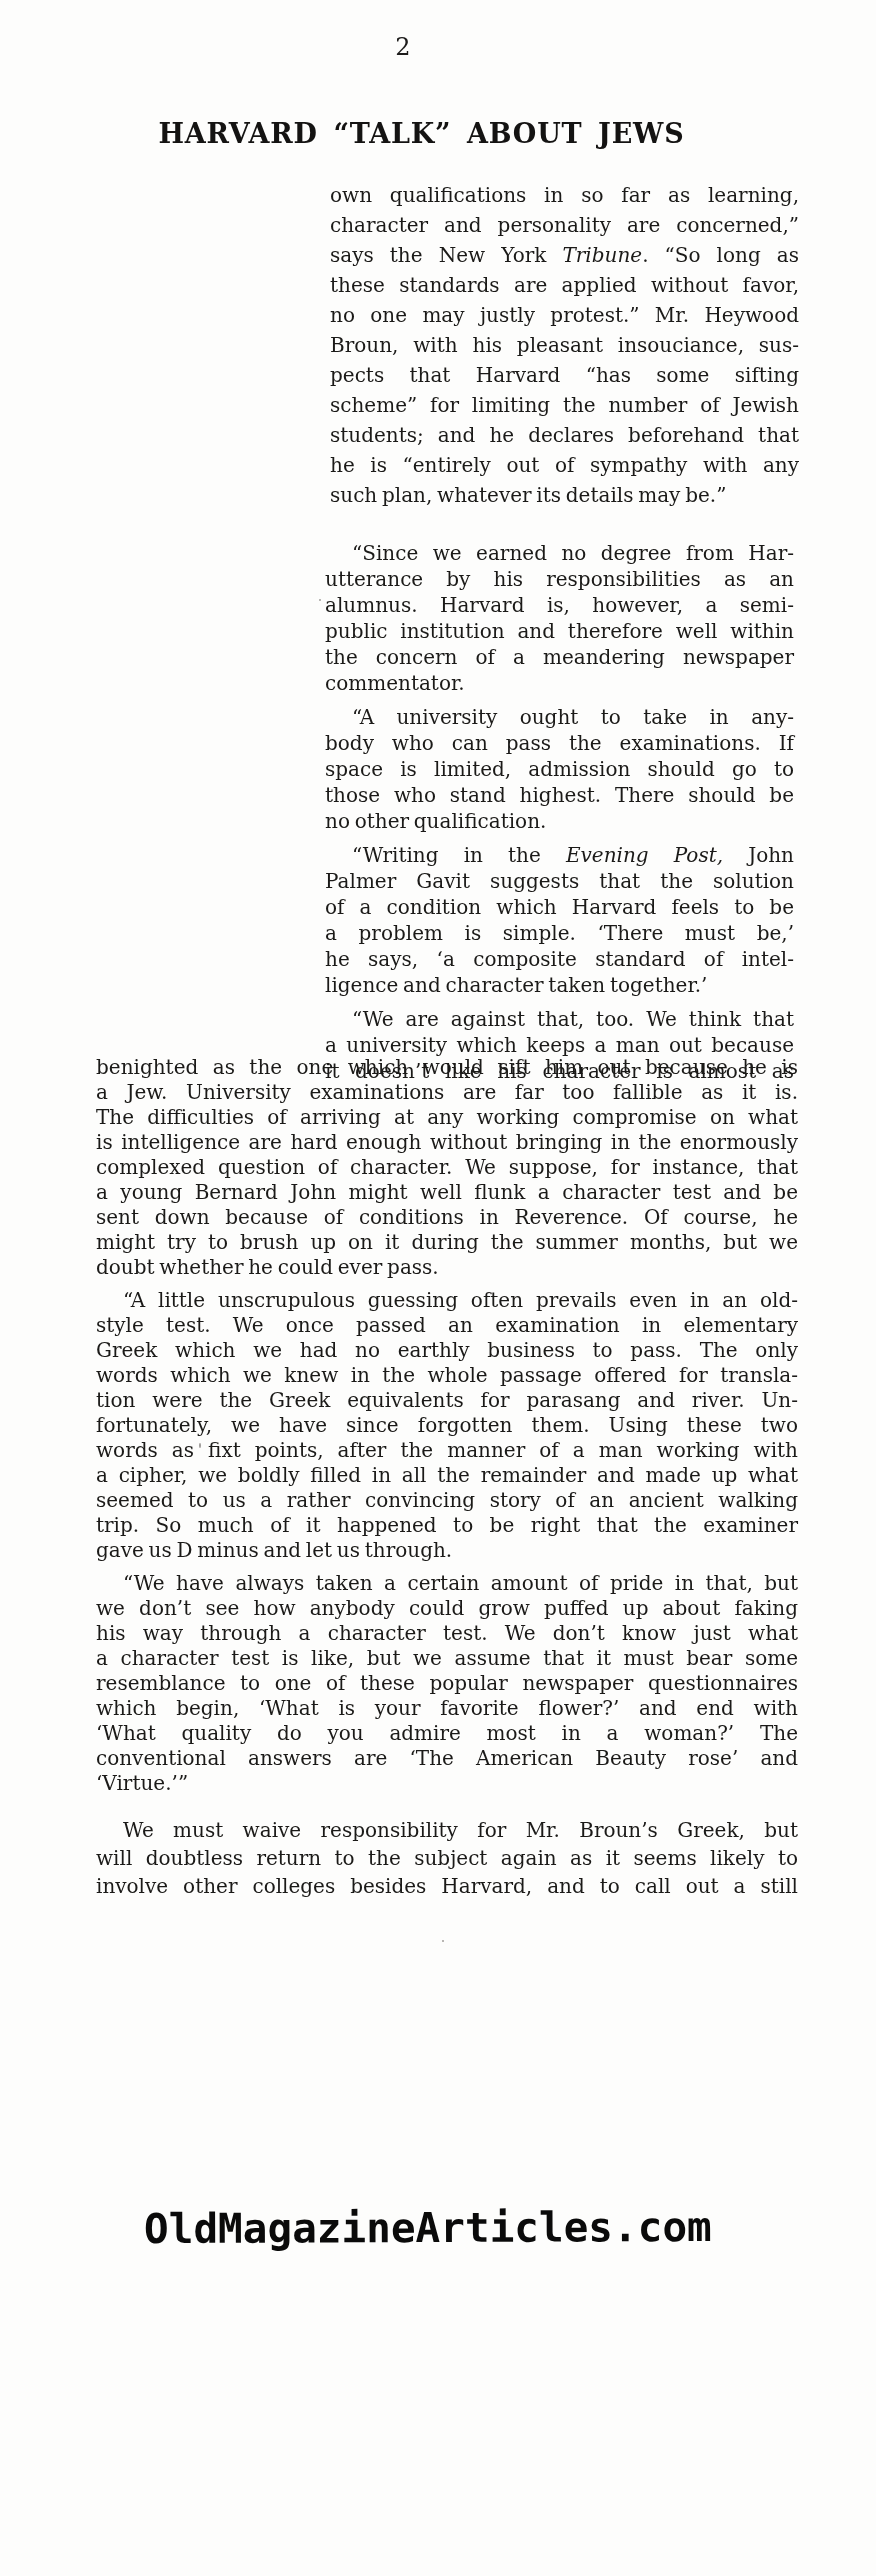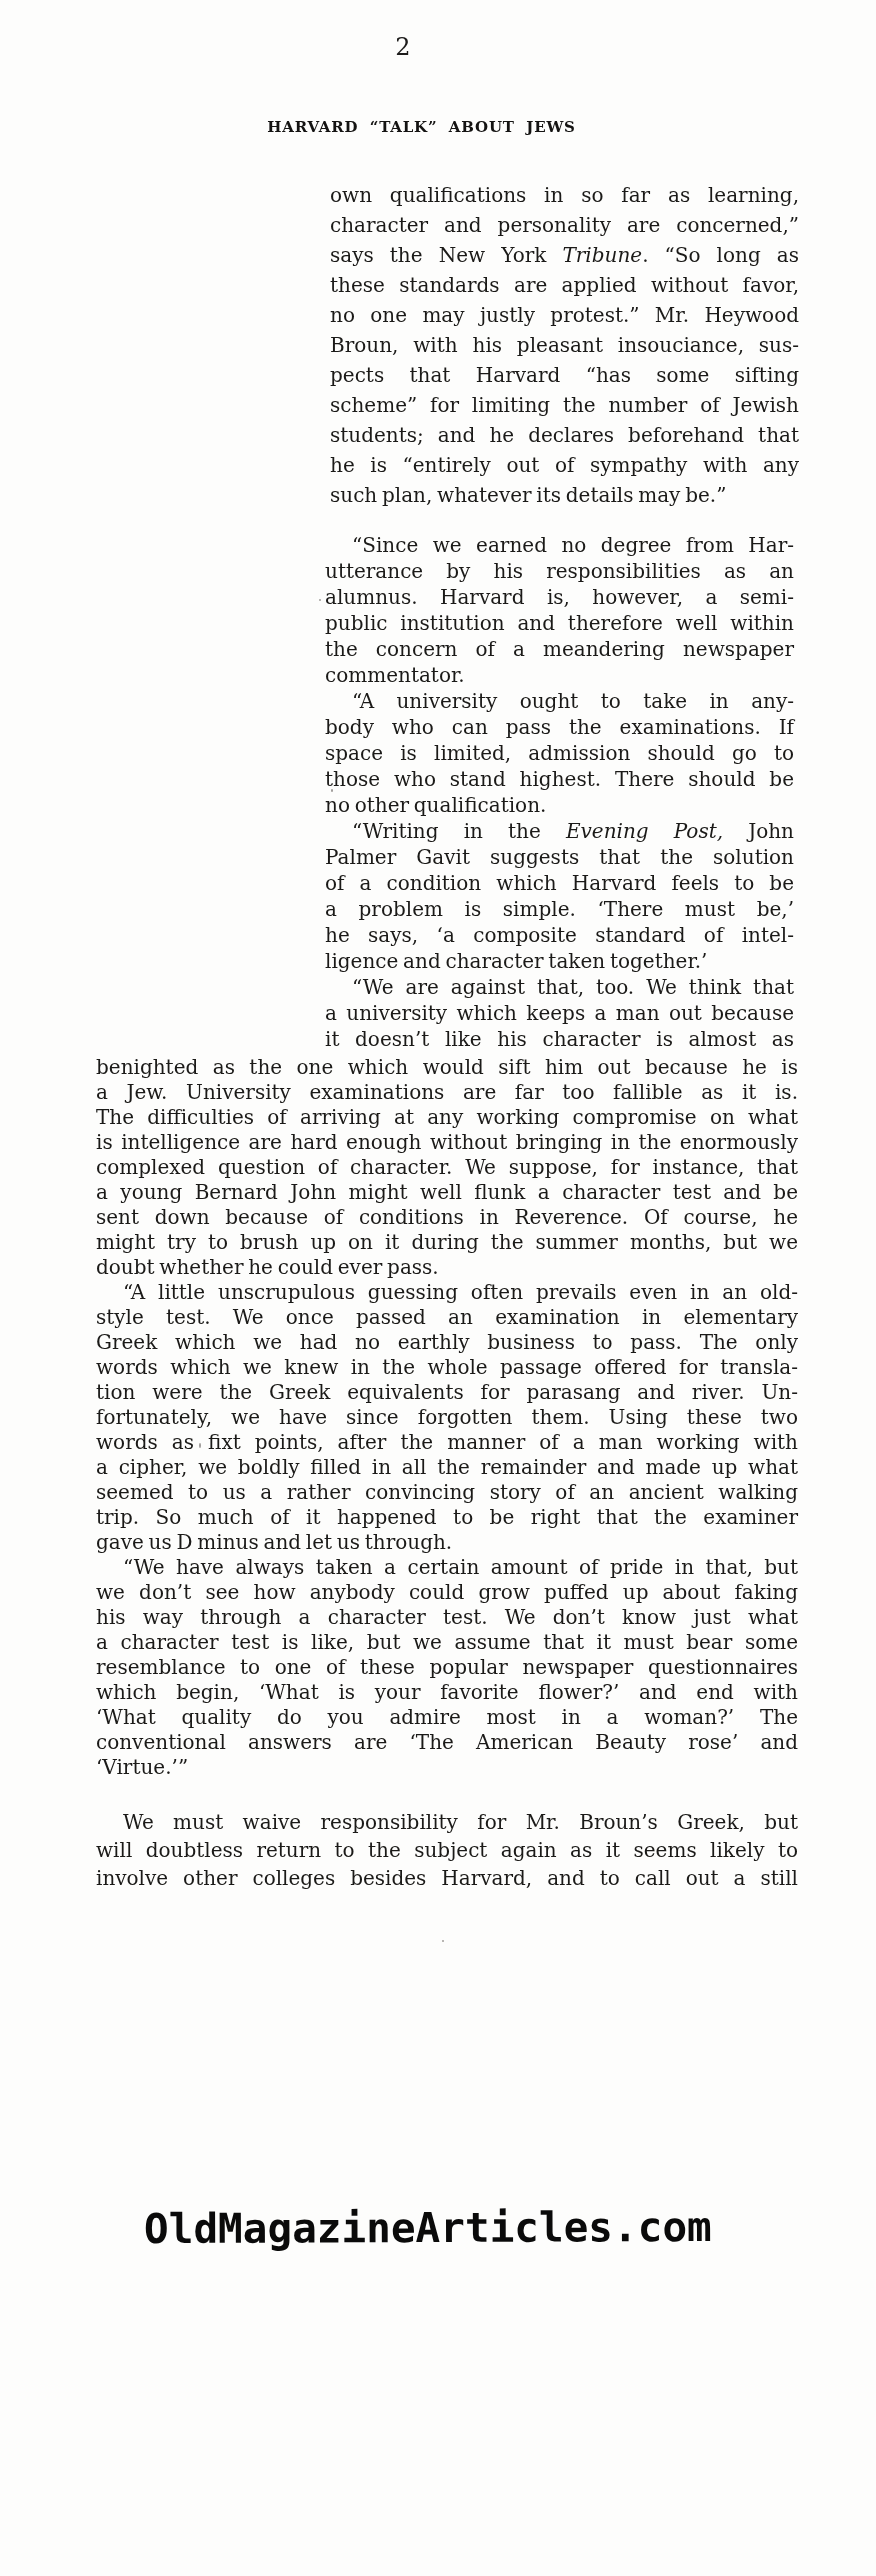--- a/index.html
+++ b/index.html
@@ -11,42 +11,42 @@
     font-family:"DejaVu Serif", serif;
     color:#181716;
     overflow:hidden;
   }
   .pagenum {
     position:absolute; top:33px; left:348px; width:110px;
     text-align:center; font-size:24px; color:#1d1c1b;
   }
   .title {
     position:absolute; top:118px; left:106px; width:631px;
-    text-align:center; font-size:15px; font-weight:bold;
+    text-align:center; font-size:27px; font-weight:bold;
     letter-spacing:0.8px; word-spacing:5.5px; white-space:nowrap;
     color:#141312;
   }
   .col { position:absolute; }
   .block1 { top:180px; left:330px; width:469px; }
   .block1 .tline { line-height:30px; }
   .block2 { top:532px; left:325px; width:469px; }
   .block2 .tline { line-height:26px; }
   .blockfull { top:1055px; left:96px; width:702px; }
   .blockfull .tline { line-height:25px; }
   .blockclose { top:1808px; left:96px; width:702px; }
   .blockclose .tline { line-height:28px; }
   .tline {
     font-size:20px;
     word-spacing:-1.6px;
     text-align:justify;
     text-align-last:justify;
     color:#1b1a18;
   }
   .tline.pend { text-align-last:left; }
-  .tline.pind { text-indent:27px; }
+  .tline.pind { text-indent:27px;margin-top:8px; }
   .watermark {
     position:absolute; top:2201px; left:144px;
     font-family:"DejaVu Sans Mono", monospace;
     font-weight:bold; font-size:41px; line-height:54px;
     white-space:nowrap; color:#0a0a0a;
     transform:rotate(-0.2deg);
   }
   .speck { position:absolute; background:#55514c; border-radius:50%; opacity:.55; }
 </style>
 </head>

